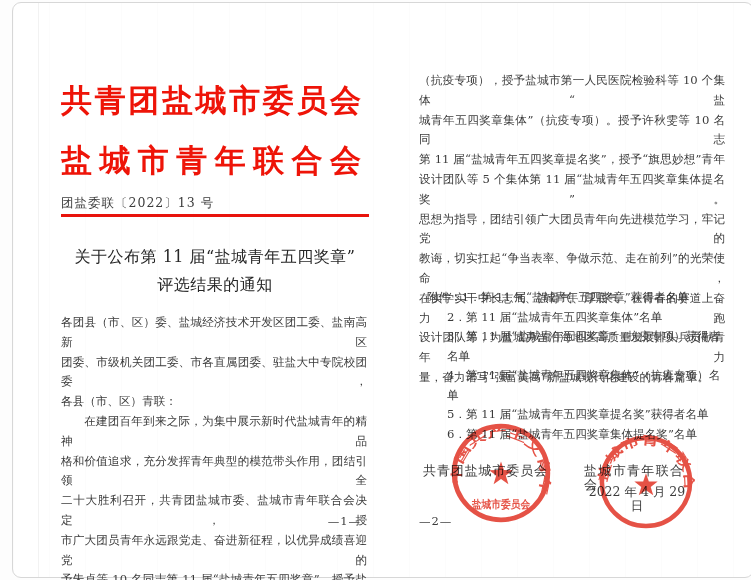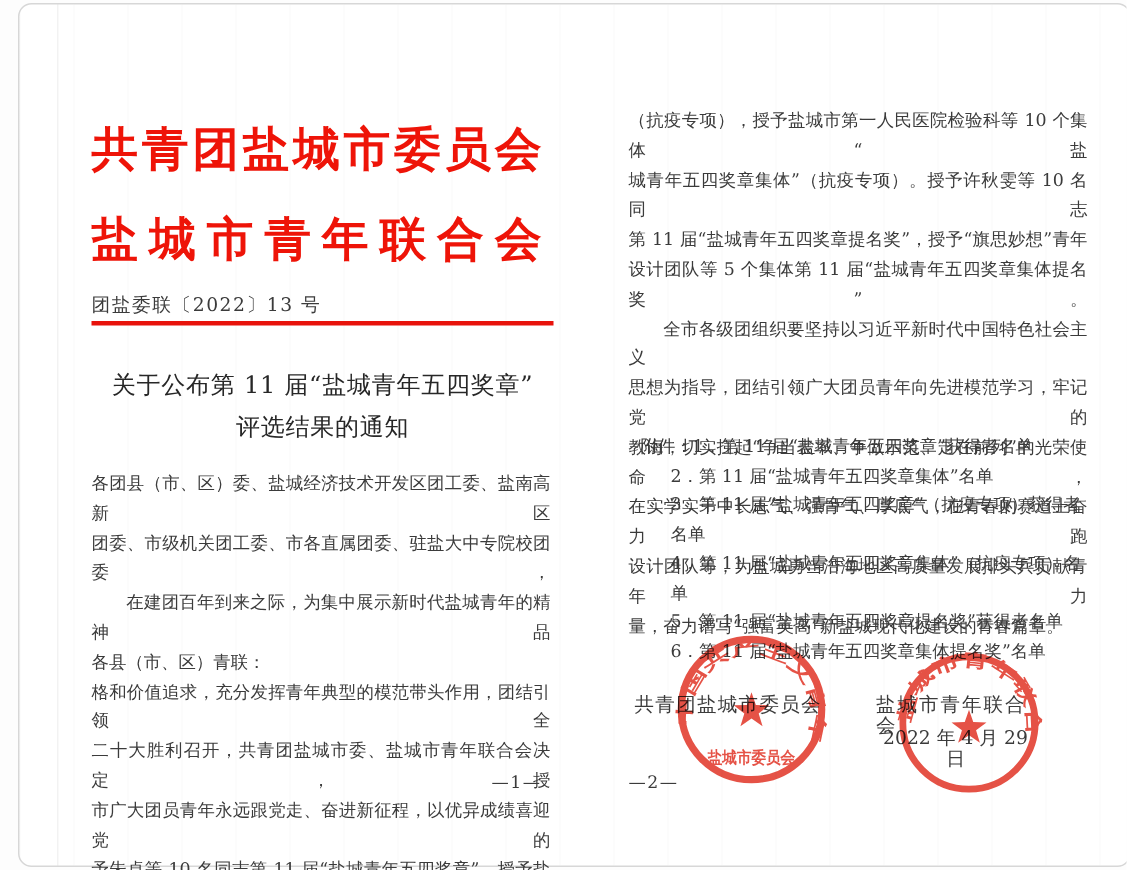--- a/index.html
+++ b/index.html
@@ -72,37 +72,36 @@
   <div class="abs docnum">团盐委联〔2022〕13 号</div>
 
   <div class="abs redrule"></div>
 
   <div class="abs titleline" style="top:244px;">关于公布第 11 届“盐城青年五四奖章”</div>
   <div class="abs titleline" style="top:272px;">评选结果的通知</div>
 
   <div class="abs bodyblock" style="left:48px;top:310px;width:306px;">
     <div class="bl j">各团县（市、区）委、盐城经济技术开发区团工委、盐南高新区</div>
     <div class="bl j">团委、市级机关团工委、市各直属团委、驻盐大中专院校团委，</div>
+    <div class="bl">各县（市、区）青联：</div>
     <div class="bl j ind">在建团百年到来之际，为集中展示新时代盐城青年的精神品</div>
-    <div class="bl">各县（市、区）青联：</div>
     <div class="bl j">格和价值追求，充分发挥青年典型的模范带头作用，团结引领全</div>
     <div class="bl j">二十大胜利召开，共青团盐城市委、盐城市青年联合会决定，授</div>
     <div class="bl j">市广大团员青年永远跟党走、奋进新征程，以优异成绩喜迎党的</div>
     <div class="bl j">予朱卓等 10 名同志第 11 届“盐城青年五四奖章”，授予盐城市</div>
 
   </div>
 
   <div class="abs pagenum" style="left:48px;top:511px;width:300px;text-align:right;">—1—</div>
 
   <div class="abs bodyblock" style="left:406px;top:68px;width:306px;">
     <div class="bl j">（抗疫专项），授予盐城市第一人民医院检验科等 10 个集体“盐</div>
     <div class="bl j">城青年五四奖章集体”（抗疫专项）。授予许秋雯等 10 名同志</div>
     <div class="bl j">第 11 届“盐城青年五四奖章提名奖”，授予“旗思妙想”青年</div>
     <div class="bl j">设计团队等 5 个集体第 11 届“盐城青年五四奖章集体提名奖”。</div>
-    <div class="bl j ind">全市各级团组织要坚持以习近平新时代中国特色社会主义</div>
     <div class="bl j">思想为指导，团结引领广大团员青年向先进模范学习，牢记党的</div>
     <div class="bl j">教诲，切实扛起“争当表率、争做示范、走在前列”的光荣使命，</div>
     <div class="bl j">在实学实干中长志气、强骨气、厚底气，在青春的赛道上奋力跑</div>
     <div class="bl j">设计团队等，为盐城勇当沿海地区高质量发展排头兵贡献青年力</div>
     <div class="bl">量，奋力谱写“强富美高”新盐城现代化建设的青春篇章。</div>
   </div>
 
   <div class="abs attach" style="left:414px;top:285px;width:300px;">
     <div>附件：1．第 11 届“盐城青年五四奖章”获得者名单</div>
     <div class="item">2．第 11 届“盐城青年五四奖章集体”名单</div>

